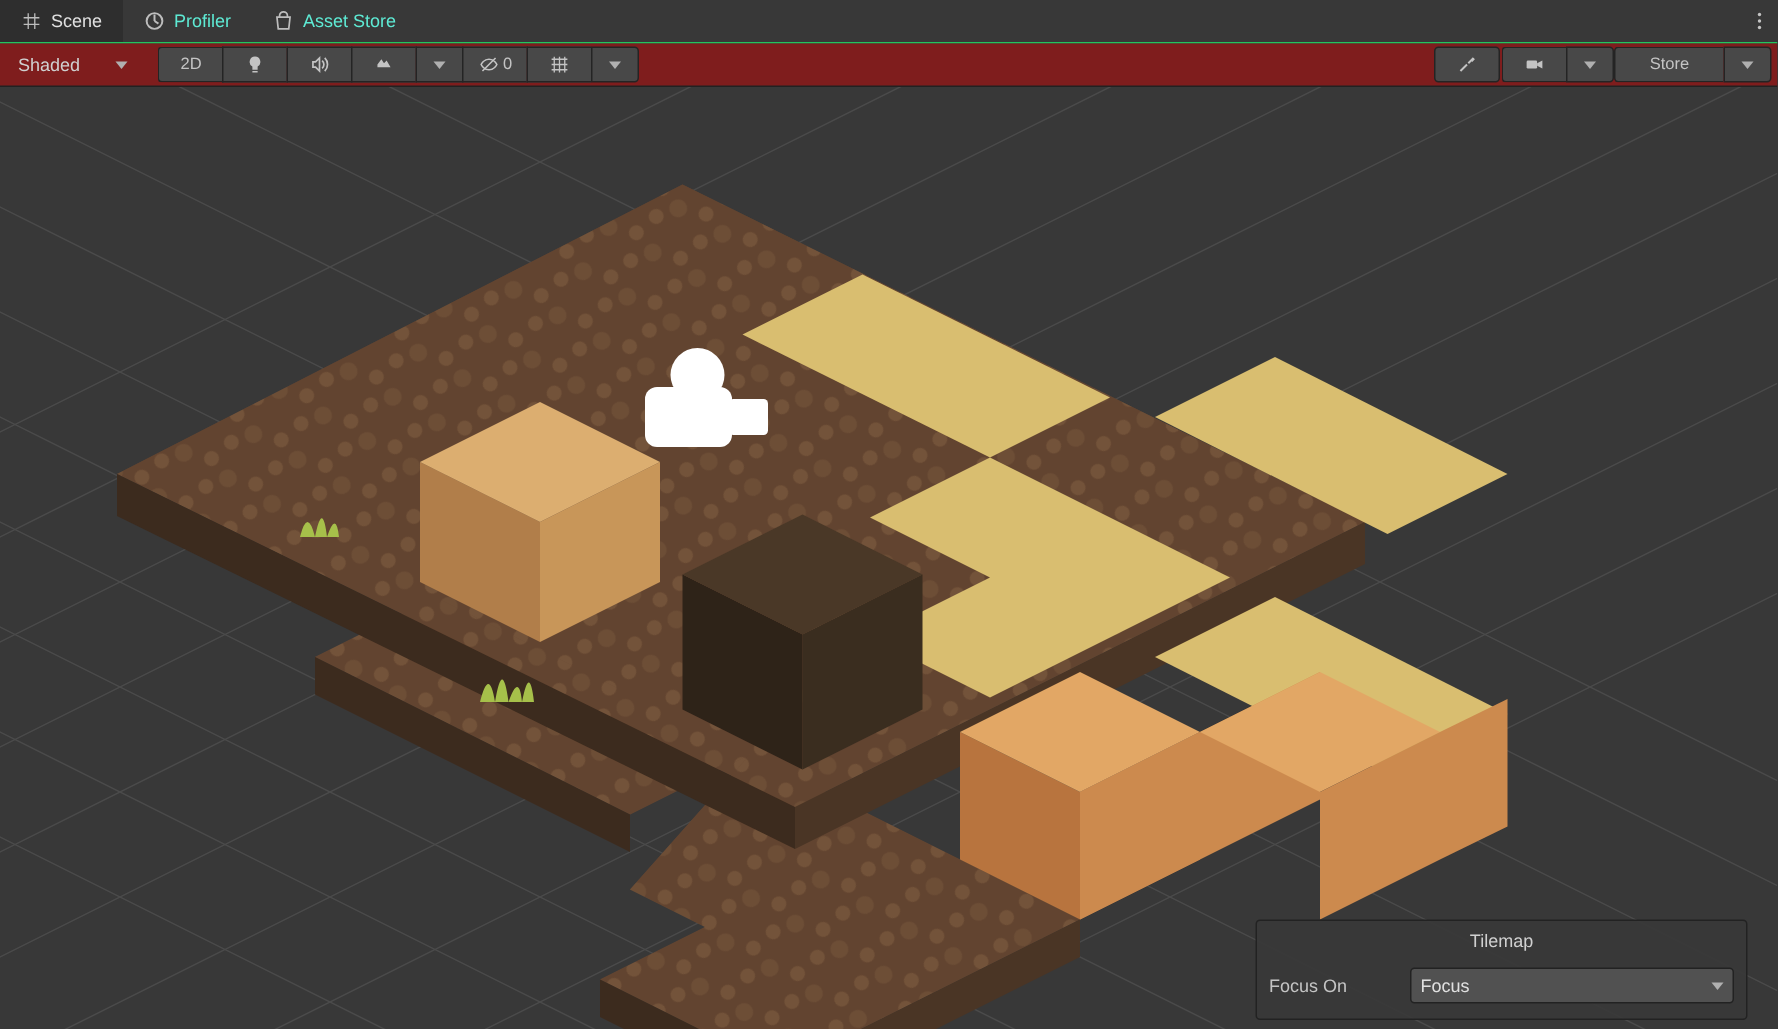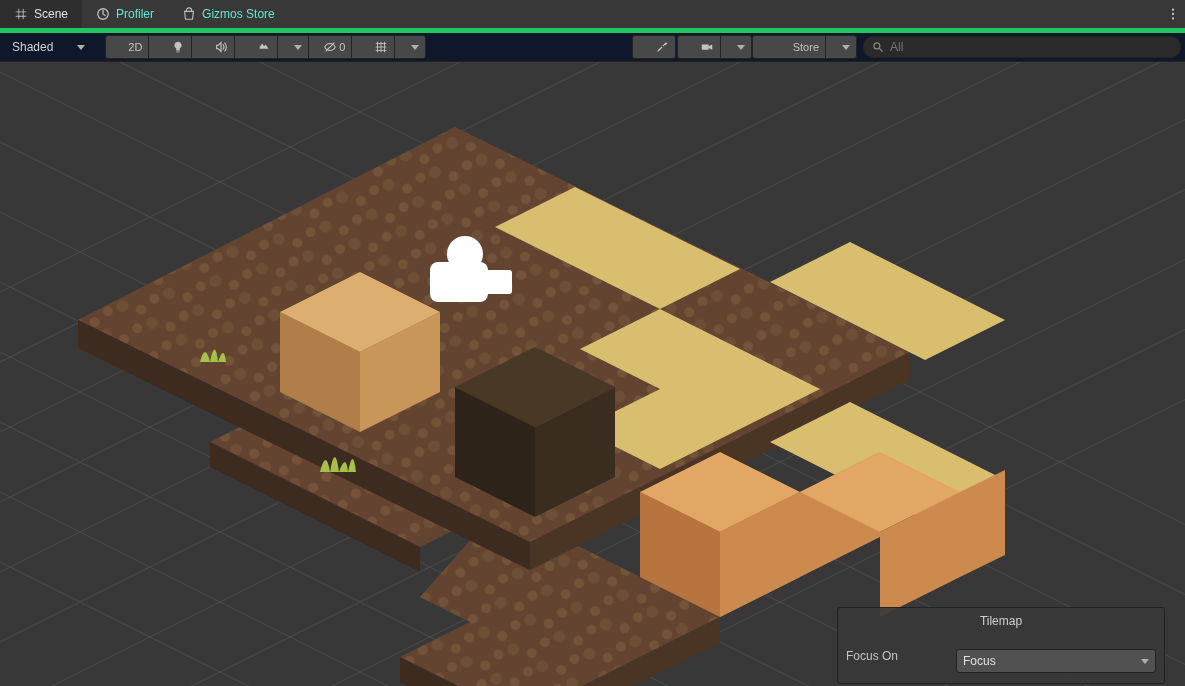--- a/index.html
+++ b/index.html
@@ -1,40 +1,40 @@
 <!DOCTYPE html>
 <html><head>
 <meta charset="utf-8">
 <style>
 html,body{margin:0;padding:0;width:1185px;height:686px;background:#383838;font-family:Arial,Helvetica,sans-serif;font-size:12px;color:#c4c4c4;overflow:hidden;user-select:none}
-.tabbar{display:flex;align-items:flex-start;height:28px;background:#383838;border-bottom:5px solid #22c55e}
+.tabbar{display:flex;align-items:flex-start;height:28px;background:#383838;border-bottom:1px solid #22c55e}
 .tab{display:flex;align-items:center;gap:6px;padding:0 14px;height:100%;cursor:pointer;color:#5eead4}
 .tab.active{background:#2e2e2e;color:#e0e0e0}
 .tab svg{width:14px;height:14px;fill:#bdbdbd}
 .spacer{flex:1}
-.toolbar{display:flex;align-items:center;height:28px;background:#0f172a;border-bottom:1px solid #222;padding:0 4px;gap:0}
+.toolbar{display:flex;align-items:center;height:28px;background:#7f1d1d;border-bottom:1px solid #222;padding:0 4px;gap:0}
 .tool-dd{display:flex;align-items:center;gap:24px;padding:0 8px;height:22px;cursor:pointer;color:#d0d0d0}
 .chev{width:0;height:0;border-left:4px solid transparent;border-right:4px solid transparent;border-top:5px solid #b0b0b0;display:inline-block}
-.tool-btn{display:flex;align-items:center;justify-content:flex-end;height:22px;min-width:30px;padding:0 6px;border:1px solid #242424;border-radius:3px;margin:0 1px;cursor:pointer;background:#484848;color:#c4c4c4;font-size:11px}
+.tool-btn{display:flex;align-items:center;justify-content:center;height:22px;min-width:30px;padding:0 6px;border:1px solid #242424;border-radius:3px;margin:0 1px;cursor:pointer;background:#484848;color:#c4c4c4;font-size:11px}
 .tool-btn svg{width:14px;height:14px;fill:#c4c4c4}
 .tool-grp{display:flex}
 .tool-grp .tool-btn{border-radius:0;margin:0;border-right-width:0}
 .tool-grp .tool-btn:first-child{border-top-left-radius:3px;border-bottom-left-radius:3px}
 .tool-grp .tool-btn:last-child{border-top-right-radius:3px;border-bottom-right-radius:3px;border-right-width:1px}
 .tool-btn.narrow{min-width:18px}
 .search{display:flex;align-items:center;height:20px;flex:0 0 300px;background:#2a2a2a;border:1px solid #222;border-radius:10px;padding:0 8px;margin-left:6px}
 .search input{background:transparent;border:none;outline:none;color:#c4c4c4;font-size:12px;flex:1}
 .viewport{position:relative;width:1185px;height:630px;background:#383838;overflow:hidden}
 svg.grid{position:absolute;inset:0}
 .map{position:absolute;inset:0}
 .camera-gizmo{position:absolute;left:420px;top:170px}
 .camera-gizmo svg{width:100px;height:80px;fill:#fff}
 .overlay{position:absolute;right:20px;bottom:8px;width:310px;background:rgba(56,56,56,0.92);border:1px solid #222;border-radius:3px;padding:6px 8px 10px}
-.overlay-title{text-align:center;font-size:12px;color:#d0d0d0;margin-bottom:21px}
-.ov-row{display:flex;align-items:flex-start;gap:20px}
+.overlay-title{text-align:center;font-size:12px;color:#d0d0d0;margin-bottom:11px}
+.ov-row{display:flex;align-items:center;gap:4px}
 .ov-row label{flex:0 0 90px;font-size:12px;color:#c4c4c4}
 .select{flex:1;display:flex;align-items:center;justify-content:space-between;background:#515151;border:1px solid #222;border-radius:3px;padding:2px 6px;height:18px;font-size:12px;color:#e0e0e0;cursor:pointer}
 .kebab{display:flex;align-items:center;justify-content:center;width:24px;height:28px;cursor:pointer}
 .kebab svg{width:14px;height:14px;fill:#c4c4c4}
 </style>
 </head>
 <body>
 
 <div class="tabbar">
   <div class="tab active">
@@ -48,21 +48,21 @@
         <circle cx="8" cy="8" r="6" fill="none" stroke="#bdbdbd" stroke-width="1.5"></circle>
         <path d="M8 8V3" stroke="#bdbdbd" stroke-width="1.5"></path>
         <path d="M8 8l3 2" stroke="#bdbdbd" stroke-width="1.5"></path>
       </svg>
     <span>Profiler</span>
   </div>
   <div class="tab">
     <svg viewBox="0 0 16 16">
         <path d="M3 5h10l-1 9H4zM5 5V4a3 3 0 016 0v1" fill="none" stroke="#bdbdbd" stroke-width="1.3"></path>
       </svg>
-    <span>Gizmos Store</span>
+    <span>Asset Store</span>
   </div>
   <div class="spacer"></div>
   <div class="kebab">
     <svg viewBox="0 0 16 16">
         <circle cx="8" cy="3" r="1.3"></circle>
         <circle cx="8" cy="8" r="1.3"></circle>
         <circle cx="8" cy="13" r="1.3"></circle>
       </svg>
   </div>
 </div>
@@ -134,27 +134,20 @@
   </div>
   <div class="tool-grp">
     <div class="tool-btn" style="min-width:60px">
         <span>Store</span>
       </div>
     <div class="tool-btn narrow">
         <span class="chev"></span>
       </div>
   </div>
 
-  <div class="search">
-    <svg viewBox="0 0 16 16" width="12" height="12" style="margin-right:4px">
-        <circle cx="6.5" cy="6.5" r="4" fill="none" stroke="#888" stroke-width="1.5"></circle>
-        <path d="M10 10l4 4" stroke="#888" stroke-width="1.5"></path>
-      </svg>
-    <input placeholder="All" style="">
-  </div>
 </div>
 
 <div class="viewport">
 
   <svg class="grid" viewBox="0 0 1185 630">
     <g stroke="#4b4b4b" stroke-width="1">
 
       <line x1="-300" y1="730" x2="1300" y2="-70"></line>
         <line x1="-300" y1="660" x2="1300" y2="-140"></line>
         <line x1="-300" y1="590" x2="1300" y2="-210"></line>

